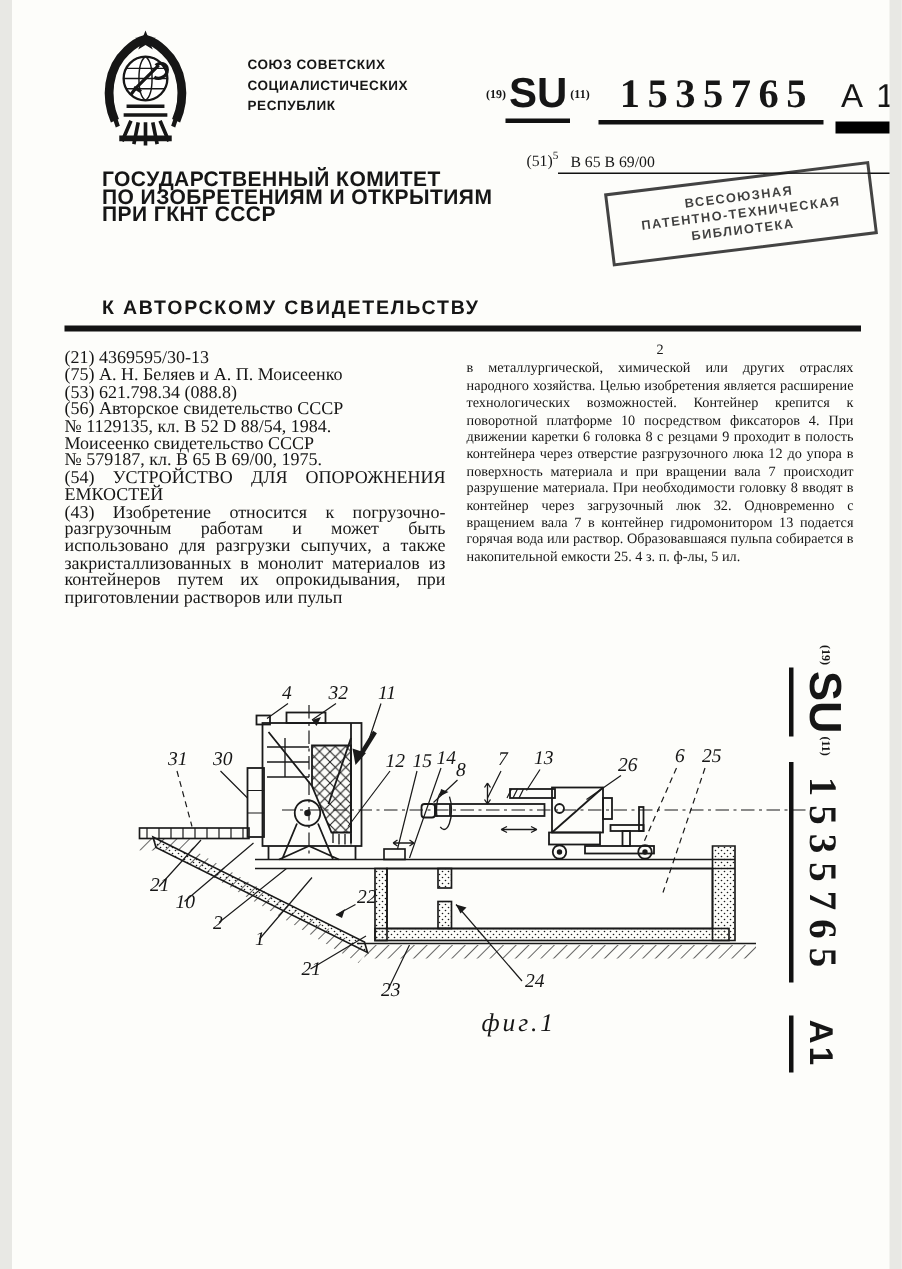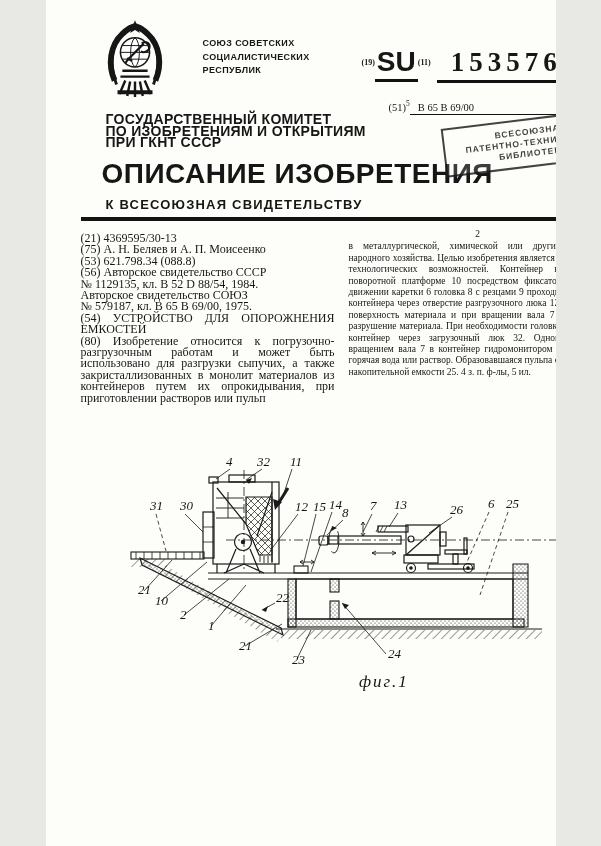--- a/index.html
+++ b/index.html
@@ -1,16 +1,16 @@
 <!DOCTYPE html>
 <html><head>
 <meta charset="utf-8">
 <style>
   html,body{margin:0;padding:0;background:#e8e8e4;}
-  .page{position:relative;width:510px;height:846px;margin:0 auto;background:#fdfdfa;
+  .page{position:relative;width:585px;height:846px;margin:0 auto;background:#fdfdfa;
         font-family:"Liberation Serif",serif;color:#161616;overflow:hidden;}
   
   .emblem{position:absolute;left:55px;top:20px;width:68px;height:90px;}
   .union{position:absolute;left:157px;top:37px;font-family:"Liberation Sans",sans-serif;
          font-size:9px;font-weight:bold;letter-spacing:.4px;line-height:13.5px;}
   .pubrow{position:absolute;left:316px;top:46px;display:flex;align-items:baseline;white-space:nowrap;}
   .tiny{font-size:8px;font-weight:bold;position:relative;top:-6px;}
   .su-big{font-family:"Liberation Sans",sans-serif;font-size:28px;font-weight:bold;
           border-bottom:3px solid #111;padding:0 2px 1px 2px;}
   .num-big{font-size:27px;font-weight:bold;letter-spacing:5px;border-bottom:3px solid #111;
@@ -93,42 +93,41 @@
   <div class="ipcrow">
     <span>(51)</span><sup>5</sup><span class="ipc-val">B 65 B 69/00</span>
   </div>
 
   <div class="committee">
       <div>ГОСУДАРСТВЕННЫЙ КОМИТЕТ</div>
       <div>ПО ИЗОБРЕТЕНИЯМ И ОТКРЫТИЯМ</div>
       <div>ПРИ ГКНТ СССР</div>
     </div>
 
-  <div class="doctitle">ОПИСАНИЕ ИЗОБРЕТЕНИЯ</div>
-  <div class="docsub">К ВСЕСОЮЗНАЯ СВИДЕТЕЛЬСТВУ</div>
+  <div class="docsub">К АВТОРСКОМУ СВИДЕТЕЛЬСТВУ</div>
   <div class="rule"></div>
 
   <div class="stamp">
       <div>ВСЕСОЮЗНАЯ</div>
       <div>ПАТЕНТНО-ТЕХНИЧЕСКАЯ</div>
       <div>БИБЛИОТЕКА</div>
     </div>
 
   <div class="col-left">
     <div class="bib-lines">
         <div>(21) 4369595/30-13</div>
         <div>(75) А. Н. Беляев и А. П. Моисеенко</div>
         <div>(53) 621.798.34 (088.8)</div>
         <div>(56) Авторское свидетельство СССР</div>
         <div>№ 1129135, кл. B 52 D 88/54, 1984.</div>
-        <div>Авторское свидетельство СОЮЗ</div>
+        <div>Моисеенко свидетельство СССР</div>
         <div>№ 579187, кл. B 65 B 69/00, 1975.</div>
       </div>
     <div class="inv-title just">(54) УСТРОЙСТВО ДЛЯ ОПОРОЖНЕНИЯ ЕМКОСТЕЙ</div>
-    <div class="just">(80) Изобретение относится к погрузочно-разгрузочным работам и может быть использовано для разгрузки сыпучих, а также закристаллизованных в монолит материалов из контейнеров путем их опрокидывания, при приготовлении растворов или пульп</div>
+    <div class="just">(43) Изобретение относится к погрузочно-разгрузочным работам и может быть использовано для разгрузки сыпучих, а также закристаллизованных в монолит материалов из контейнеров путем их опрокидывания, при приготовлении растворов или пульп</div>
   </div>
 
   <div class="col-right">
     <div class="pagenum">2</div>
     <div class="just">в металлургической, химической или других отраслях народного хозяйства. Целью изобретения является расширение технологических возможностей. Контейнер крепится к поворотной платформе 10 посредством фиксаторов 4. При движении каретки 6 головка 8 с резцами 9 проходит в полость контейнера через отверстие разгрузочного люка 12 до упора в поверхность материала и при вращении вала 7 происходит разрушение материала. При необходимости головку 8 вводят в контейнер через загрузочный люк 32. Одновременно с вращением вала 7 в контейнер гидромонитором 13 подается горячая вода или раствор. Образовавшаяся пульпа собирается в накопительной емкости 25. 4 з. п. ф-лы, 5 ил.</div>
   </div>
 
   <svg class="fig" width="510" height="262" viewBox="0 0 510 262">
     <defs>
       <pattern id="xh" width="7" height="7" patternUnits="userSpaceOnUse">

